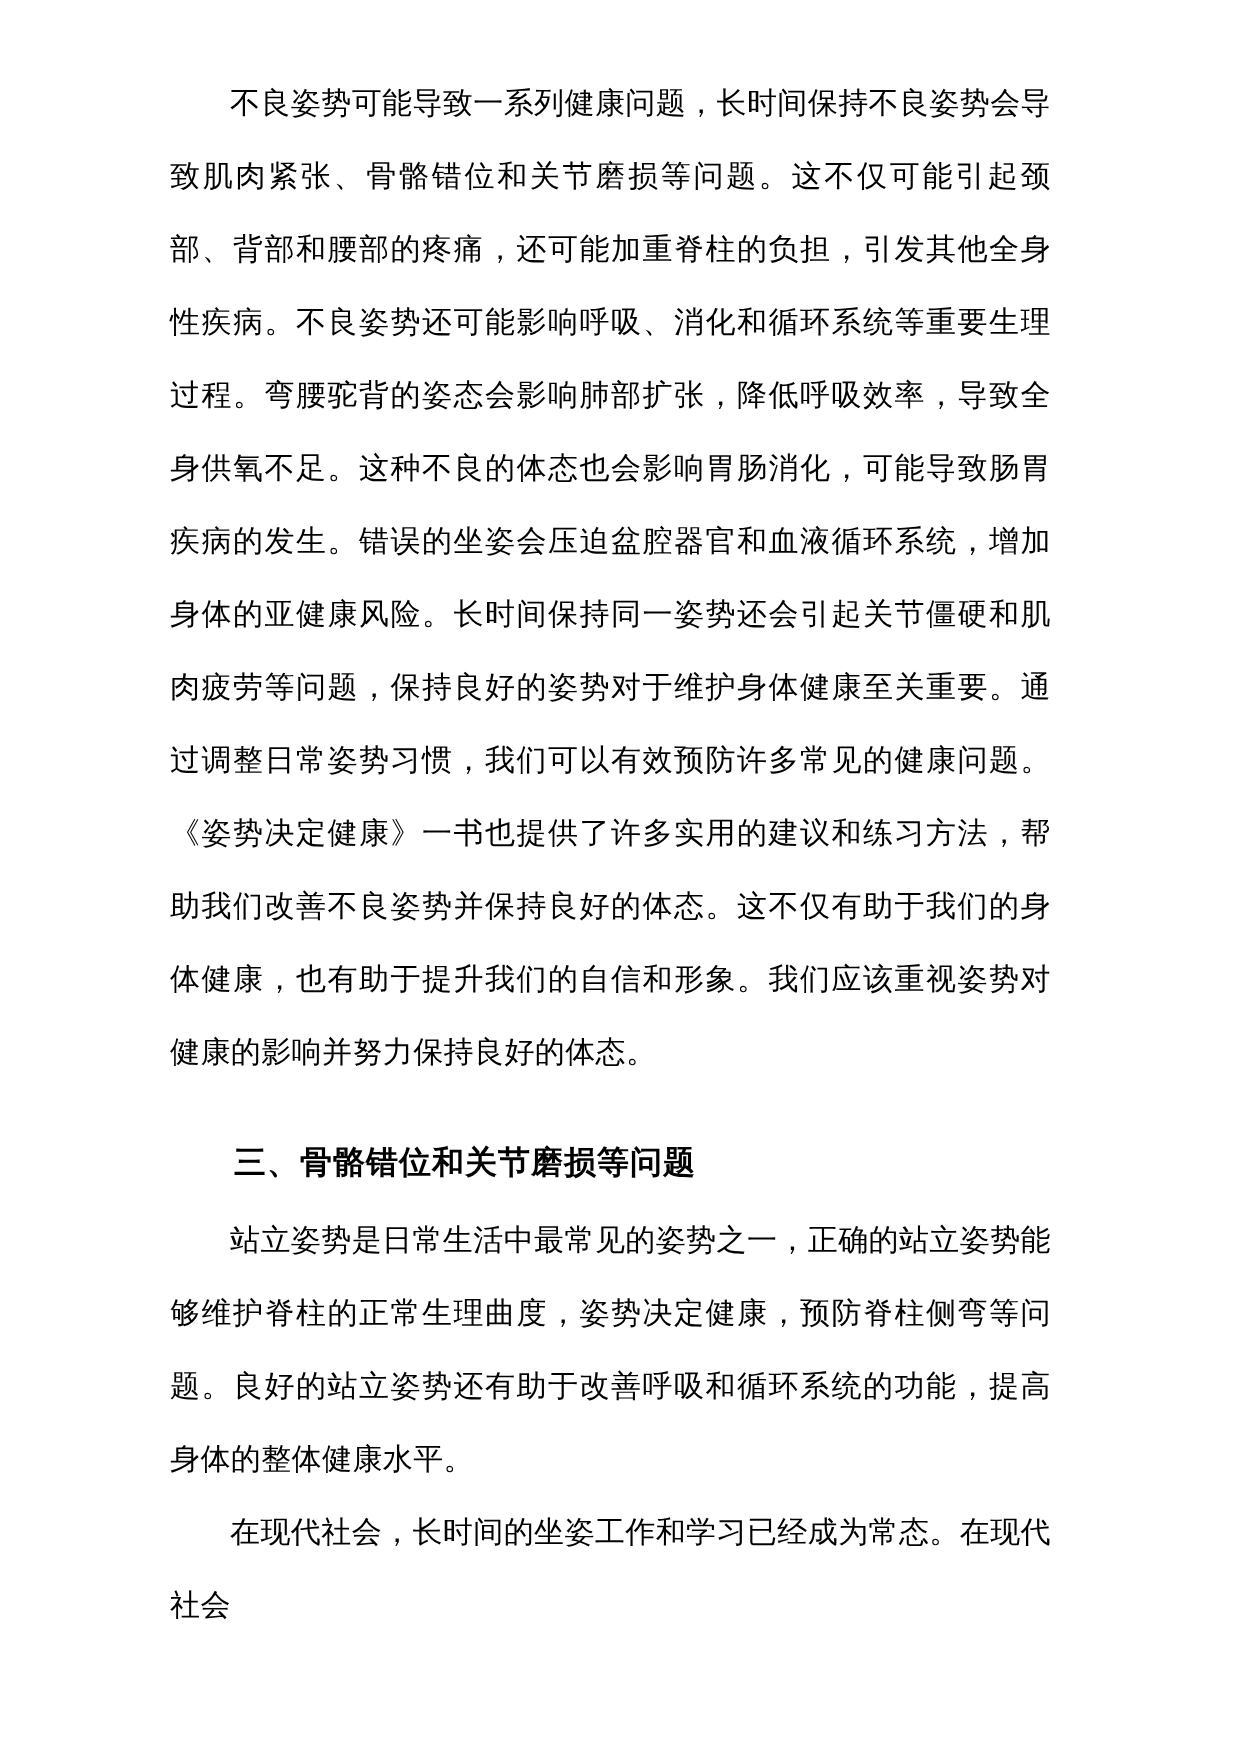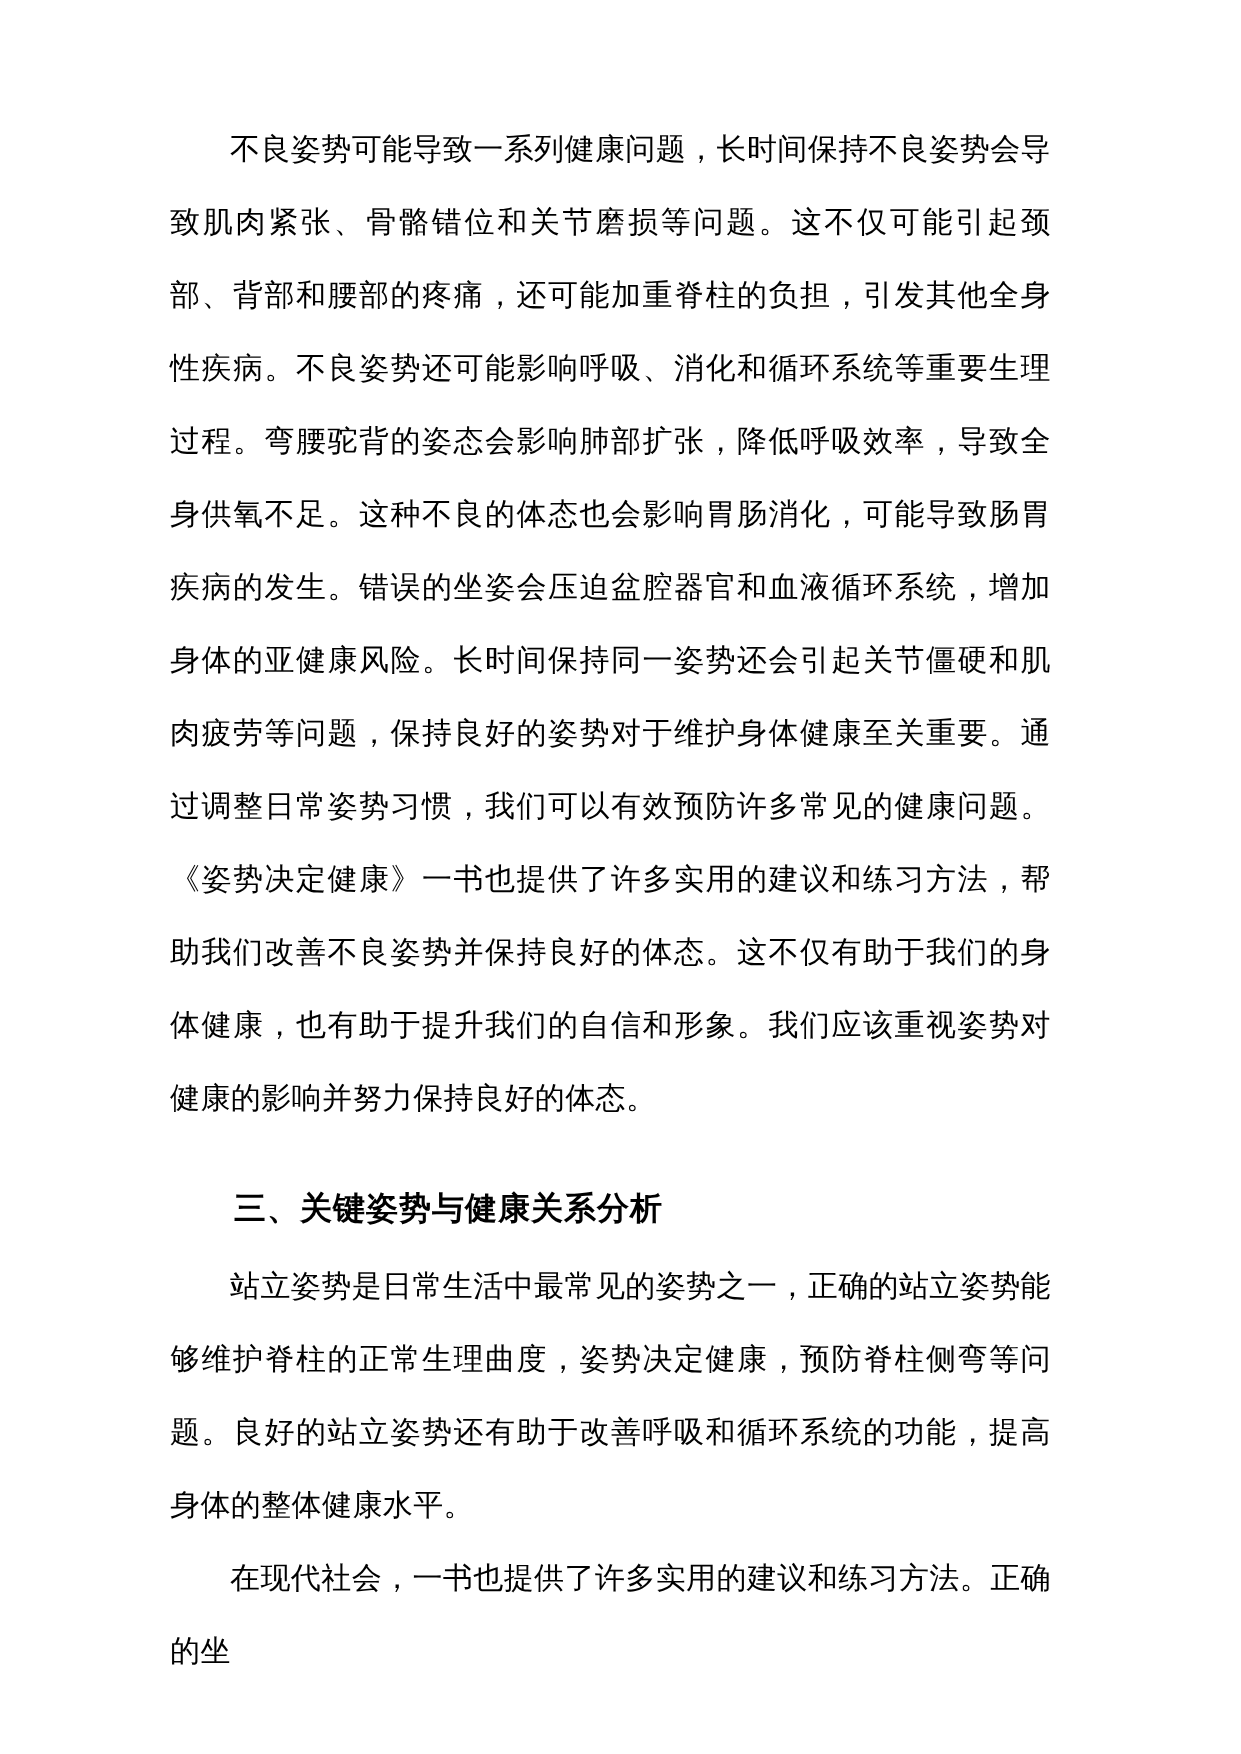--- a/index.html
+++ b/index.html
@@ -12,21 +12,21 @@
     height: 1754px;
     font-family: "Liberation Serif", "DejaVu Serif", serif;
     color: #000000;
     overflow: hidden;
   }
   .page {
     position: relative;
     width: 1179px;
     height: 1754px;
     box-sizing: border-box;
-    padding: 112px 128px 60px 170px;
+    padding: 66px 128px 60px 170px;
     background: #ffffff;
   }
   .doc-body {
     font-size: 30px;
     line-height: 73px;
     text-align: justify;
     text-justify: inter-ideograph;
     letter-spacing: 0.4px;
   }
   p.para {
@@ -47,20 +47,20 @@
   }
 </style>
 </head>
 <body>
 
 <div class="page">
   <div class="doc-body">
 
     <p class="para">不良姿势可能导致一系列健康问题，长时间保持不良姿势会导致肌肉紧张、骨骼错位和关节磨损等问题。这不仅可能引起颈部、背部和腰部的疼痛，还可能加重脊柱的负担，引发其他全身性疾病。不良姿势还可能影响呼吸、消化和循环系统等重要生理过程。弯腰驼背的姿态会影响肺部扩张，降低呼吸效率，导致全身供氧不足。这种不良的体态也会影响胃肠消化，可能导致肠胃疾病的发生。错误的坐姿会压迫盆腔器官和血液循环系统，增加身体的亚健康风险。长时间保持同一姿势还会引起关节僵硬和肌肉疲劳等问题，保持良好的姿势对于维护身体健康至关重要。通过调整日常姿势习惯，我们可以有效预防许多常见的健康问题。《姿势决定健康》一书也提供了许多实用的建议和练习方法，帮助我们改善不良姿势并保持良好的体态。这不仅有助于我们的身体健康，也有助于提升我们的自信和形象。我们应该重视姿势对健康的影响并努力保持良好的体态。</p>
 
-    <h2 class="heading">三、关键姿势与健康关系分析</h2>
+    <h2 class="heading">三、骨骼错位和关节磨损等问题</h2>
 
     <p class="para">站立姿势是日常生活中最常见的姿势之一，正确的站立姿势能够维护脊柱的正常生理曲度，姿势决定健康，预防脊柱侧弯等问题。良好的站立姿势还有助于改善呼吸和循环系统的功能，提高身体的整体健康水平。</p>
 
-    <p class="para">在现代社会，一书也提供了许多实用的建议和练习方法。正确的坐</p>
+    <p class="para">在现代社会，长时间的坐姿工作和学习已经成为常态。在现代社会</p>
 
   </div>
 </div>
 
 </body></html>

